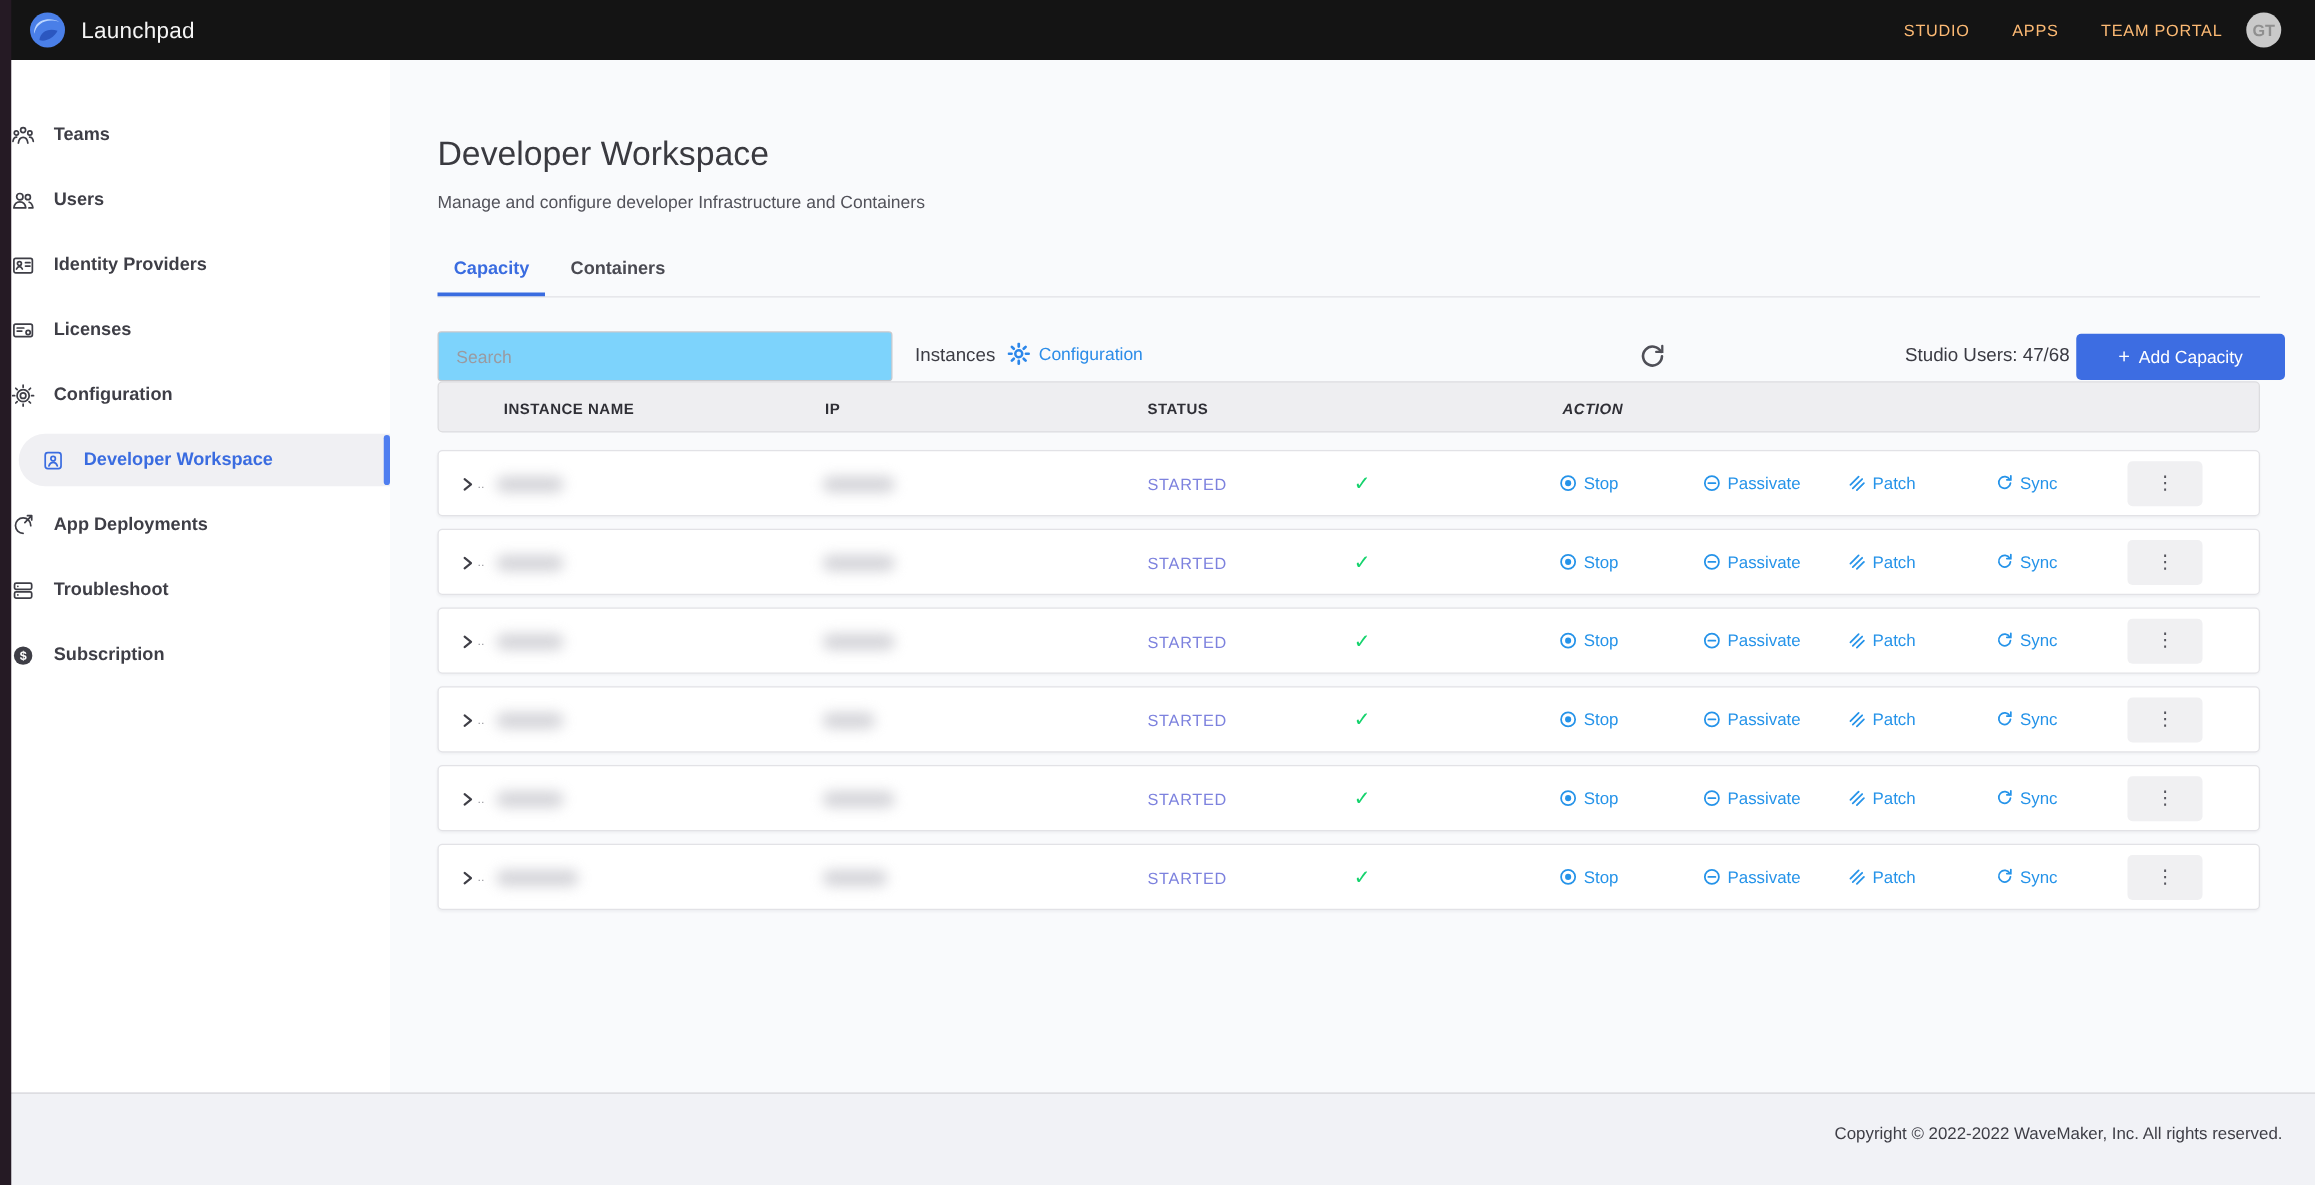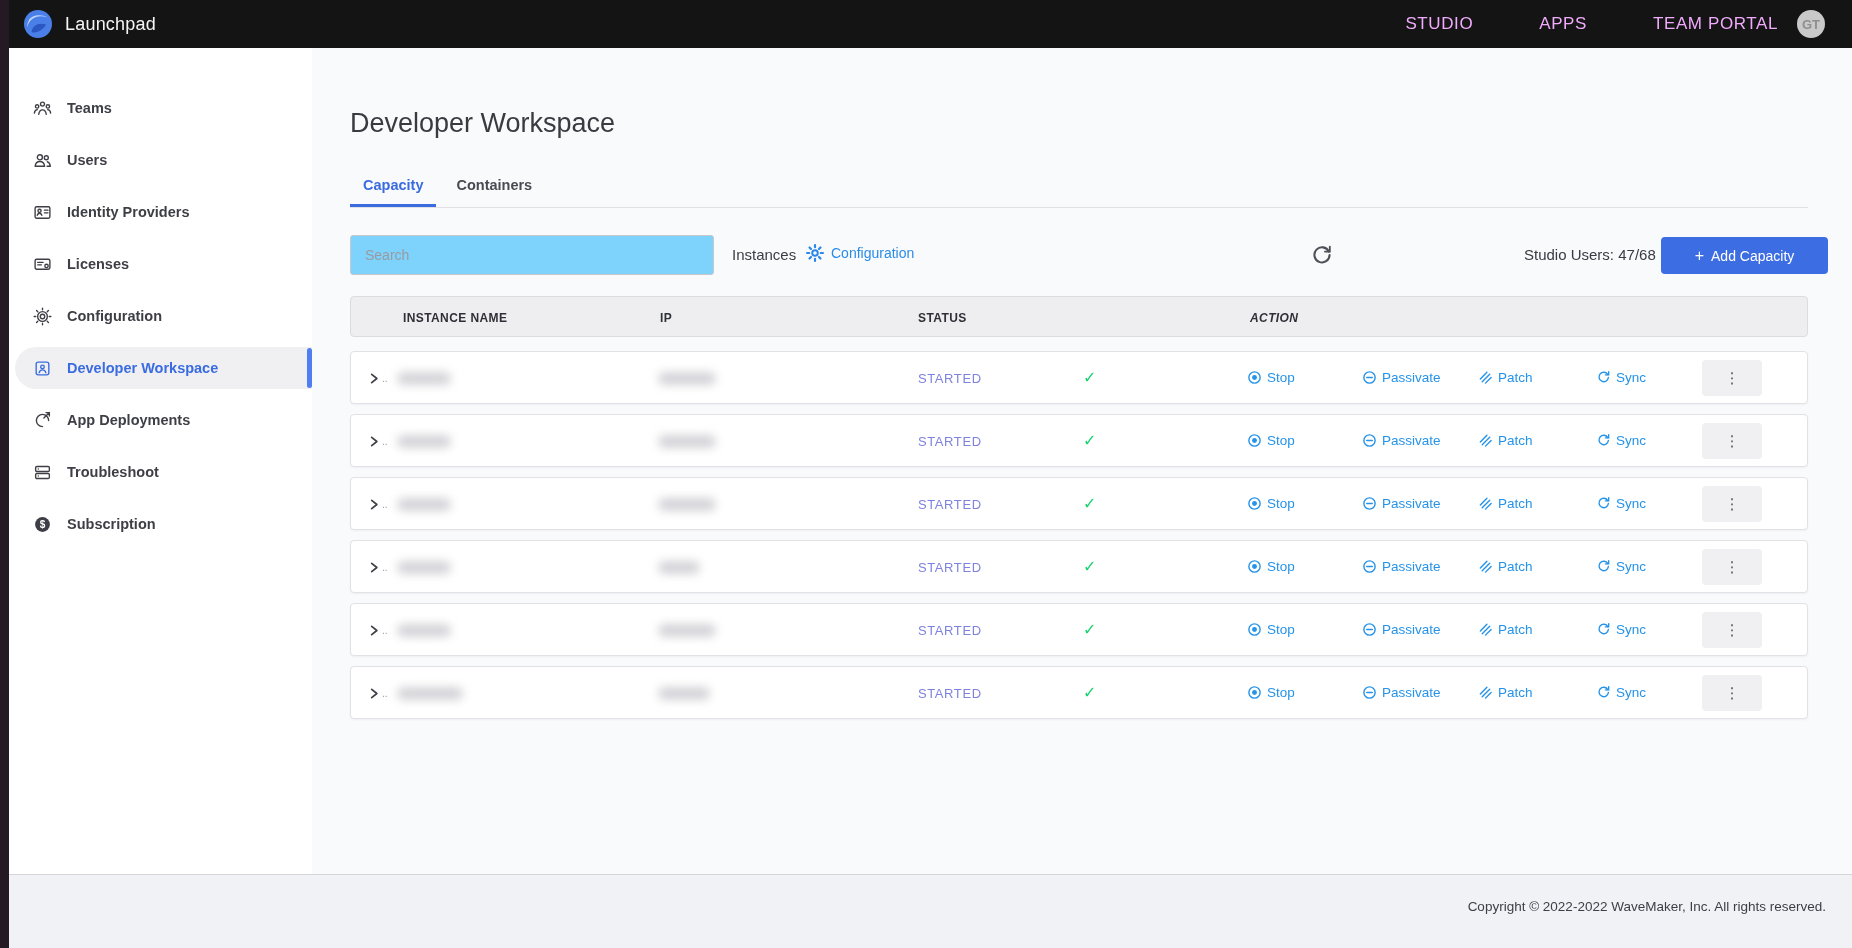--- a/index.html
+++ b/index.html
@@ -7,29 +7,29 @@
     font-family:"Liberation Sans","DejaVu Sans",sans-serif; background:#f9fafc; }
 
   
   .topbar { position:absolute; left:0; top:0; width:1852px; height:48px;
     background:#141414; display:flex; align-items:center; z-index:20; }
   .edge-strip { position:absolute; left:0; top:0; width:9px; height:948px;
     background:#251a24; z-index:40; }
   .logo { margin-left:22px; width:32px; height:32px; flex:0 0 auto; }
   .app-name { color:#f5f5f5; font-size:18px; margin-left:11px; letter-spacing:.2px; }
   .topnav { margin-left:auto; display:flex; align-items:center; gap:34px; }
-  .topnav-item { color:#f0abfc; font-size:17px; letter-spacing:.6px; cursor:pointer;margin-left:32px; }
+  .topnav-item { color:#fdba74; font-size:13px; letter-spacing:.6px; cursor:pointer; }
   .avatar { width:28px; height:28px; border-radius:50%; background:#c9c9c9;
     color:#8f8f8f; font-size:13px; font-weight:700; display:flex; align-items:center;
     justify-content:center; margin-left:19px; margin-right:27px; }
 
   
   .sidebar { position:absolute; left:9px; top:48px; width:303px; height:826px;
     background:#fff; padding-top:34px; z-index:10; }
-  .side-item { height:52px; display:flex; align-items:center; padding-left:24px;
+  .side-item { height:52px; display:flex; align-items:center; 
     gap:15px; font-size:14.5px; font-weight:600; color:#3e3e46; cursor:pointer; }
   .side-item .sicon { width:19px; height:19px; display:flex; align-items:center; justify-content:center; }
   .side-item svg { width:19px; height:19px; }
   .side-item.active { height:42px; margin:5px 0 5px 6px; padding-left:18px;
     background:#f0f0f3; border-radius:26px 0 0 26px; color:#3a6ce0; position:relative; }
   .side-item.active .active-bar { position:absolute; right:0; top:1px; width:5px;
     height:40px; border-radius:3px; background:#4f7ef0; }
 
   
   .main { position:absolute; left:312px; top:48px; width:1540px; height:826px;
@@ -55,21 +55,21 @@
   .config-link svg { width:18px; height:18px; }
   .refresh-btn { position:absolute; left:961px; top:9px; width:22px; height:22px;
     cursor:pointer; color:#4f4f57; }
   .studio-users { position:absolute; left:1174px; top:11px; font-size:15px; color:#3a3a42; }
   .add-capacity-btn { position:absolute; left:1311px; top:2px; width:167px; height:37px;
     background:#3d6de2; color:#fff; border:none; border-radius:4px; font-size:14px;
     cursor:pointer; font-family:"Liberation Sans","DejaVu Sans",sans-serif; }
   .add-capacity-btn .plus { font-size:16px; margin-right:7px; font-weight:400; }
 
   
-  .table-wrap { margin-top:21px; width:1458px; }
+  .table-wrap { width:1458px; }
   .thead { position:relative; height:41px; background:#eeeef1; border:1px solid #dcdcdf;
     border-radius:4px; }
   .th { position:absolute; top:14px; font-size:12px; font-weight:700; color:#2f2f36;
     letter-spacing:.4px; }
   .th.col-0 { left:52px; } .th.col-1 { left:309px; } .th.col-2 { left:567px; } .th.col-3 { left:899px;font-style:italic; }
 
   .rows { margin-top:14px; }
   .trow { position:relative; height:53px; background:#fff; border:1px solid #e2e2e6;
     border-radius:4px; margin-bottom:10px; box-shadow:0 1px 2px rgba(40,40,60,.05); }
   .chevron { position:absolute; left:16px; top:19px; width:15px; height:15px;
@@ -214,20 +214,21 @@
           <text x="9" y="12.4" font-size="9.5" font-weight="bold" fill="#ffffff" text-anchor="middle">$</text>
         </svg>
       </span>
     <span class="slabel">Subscription</span>
   </div>
 
 </div>
 
 <div class="main">
   <div class="page-title">Developer Workspace</div>
+  <div class="page-subtitle">Manage and configure developer Infrastructure and Containers</div>
 
   <div class="tabs">
     <div class="tab active">Capacity</div>
     <div class="tab">Containers</div>
   </div>
 
   <div class="toolbar">
     <input class="search-input" type="text" placeholder="Search" style="">
     <span class="instances-label">Instances</span>
     <span class="config-link">

